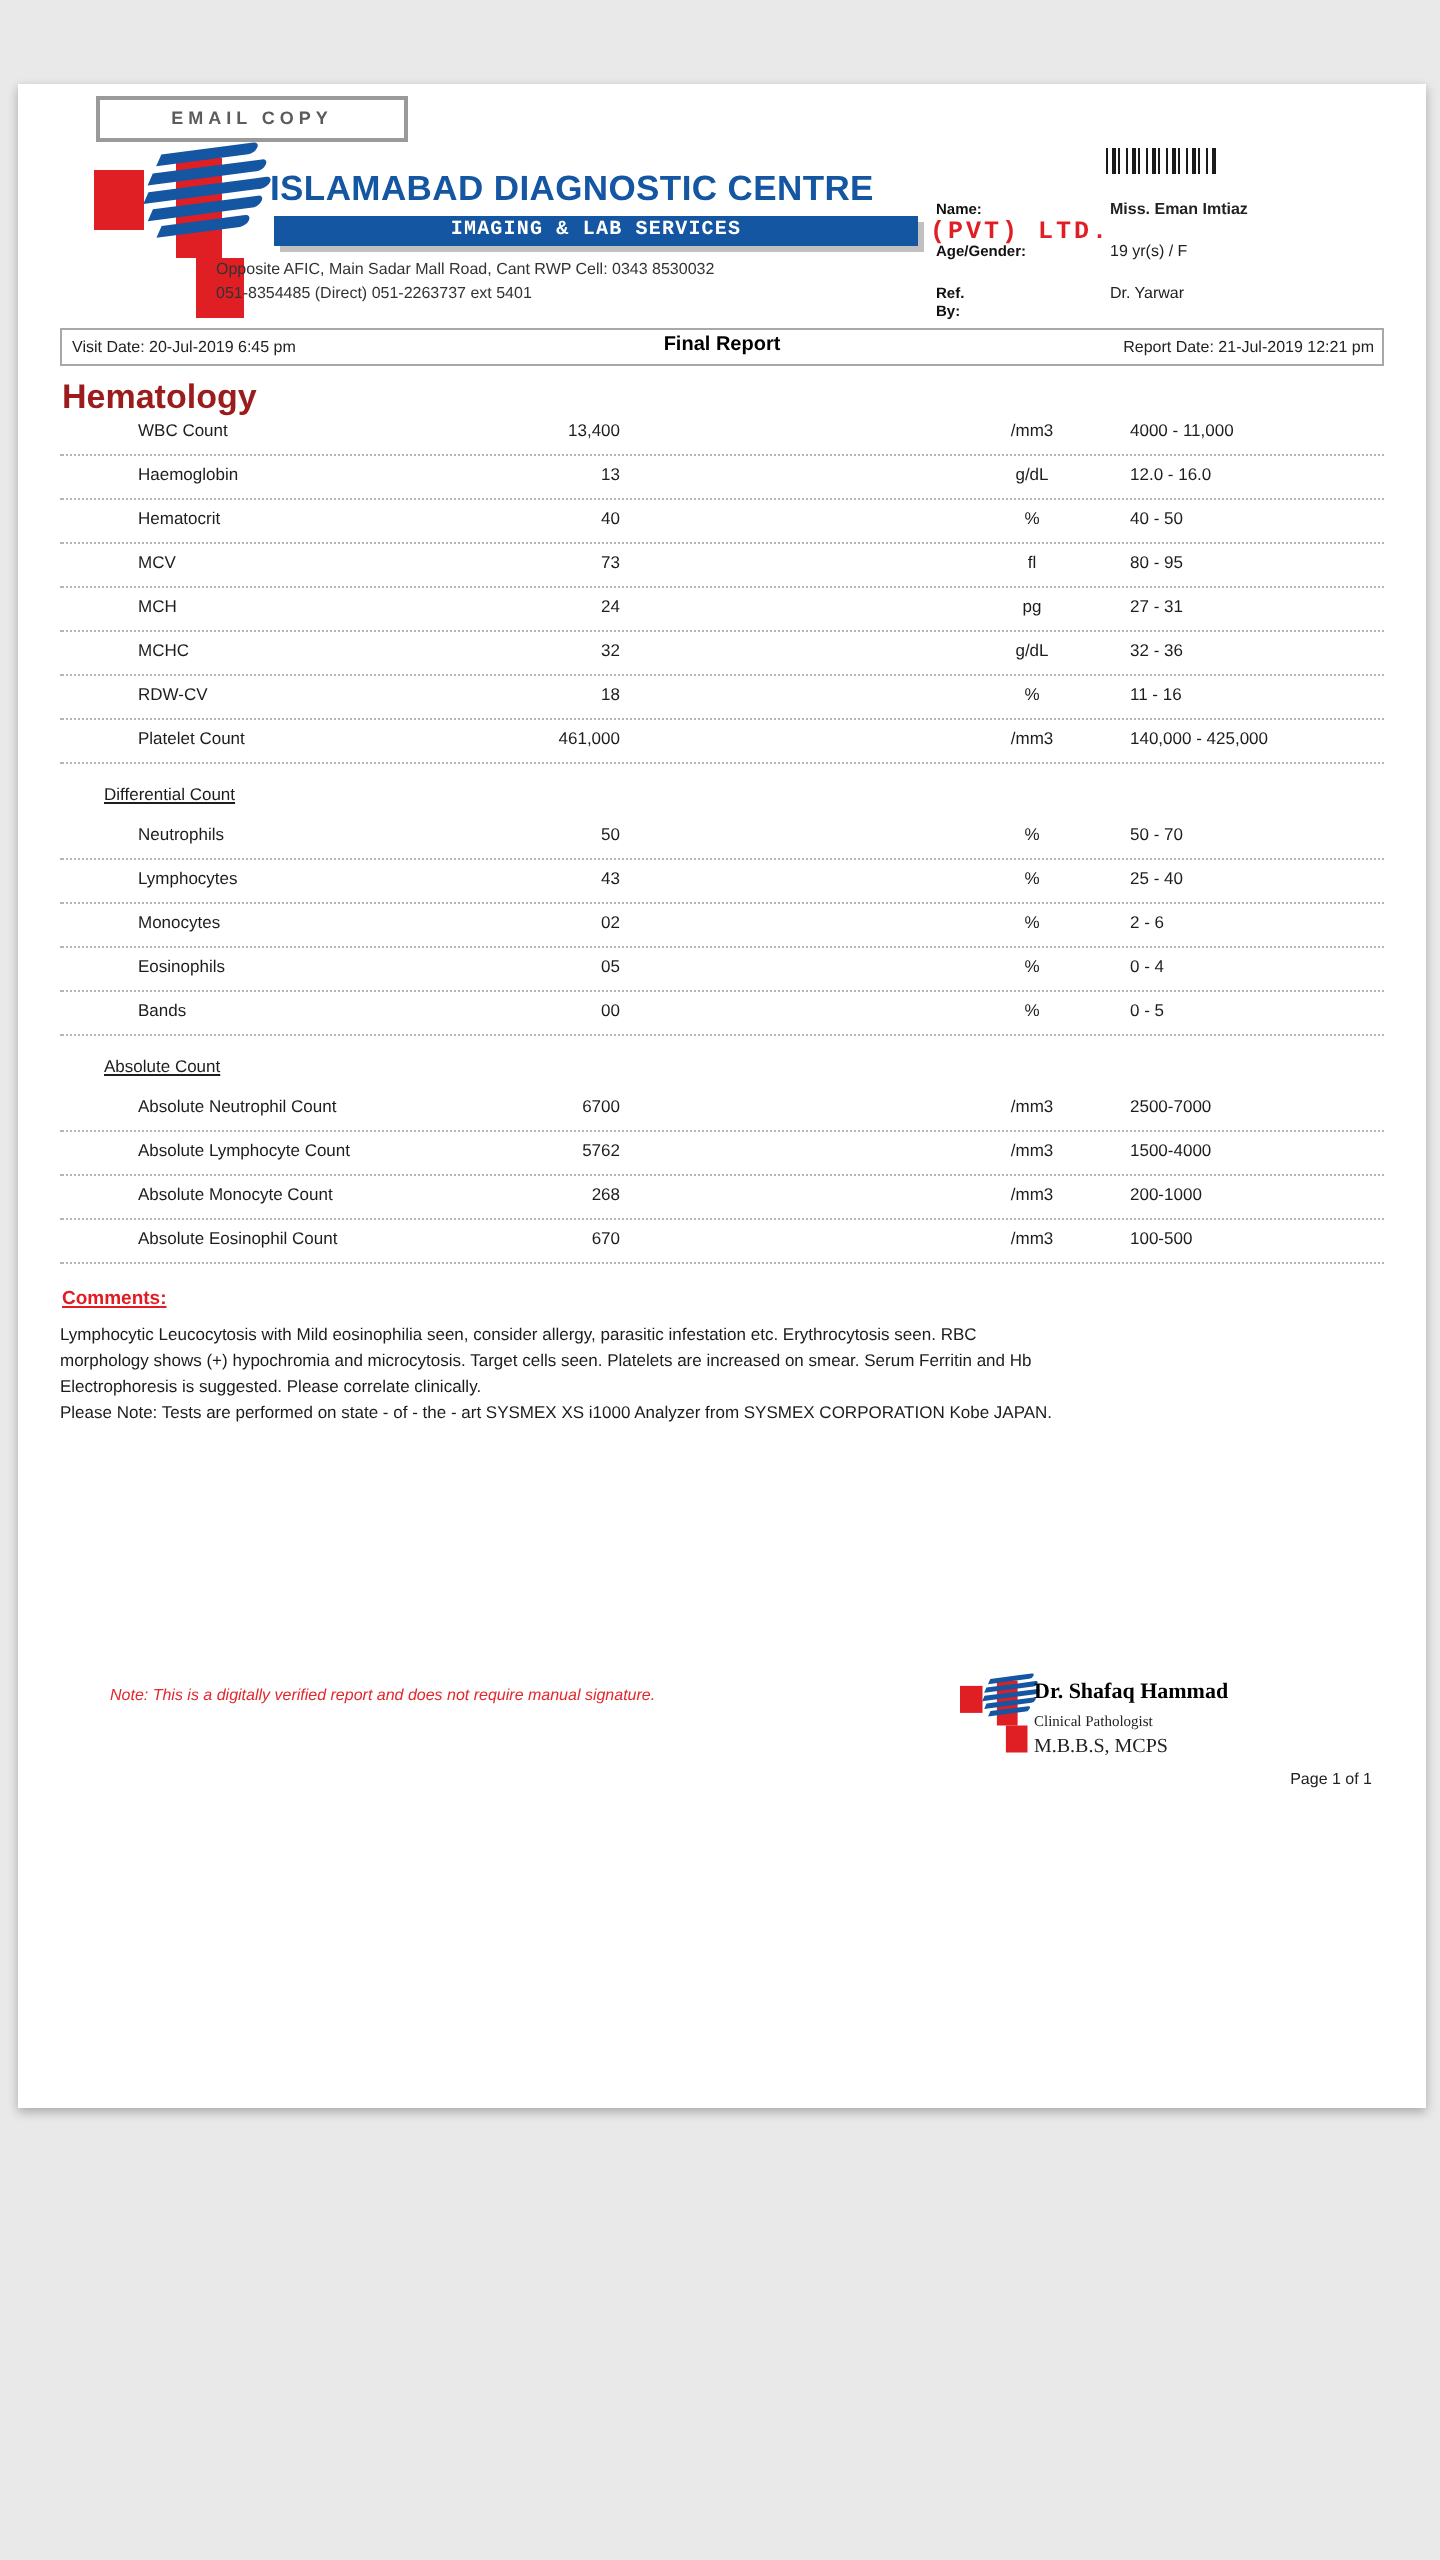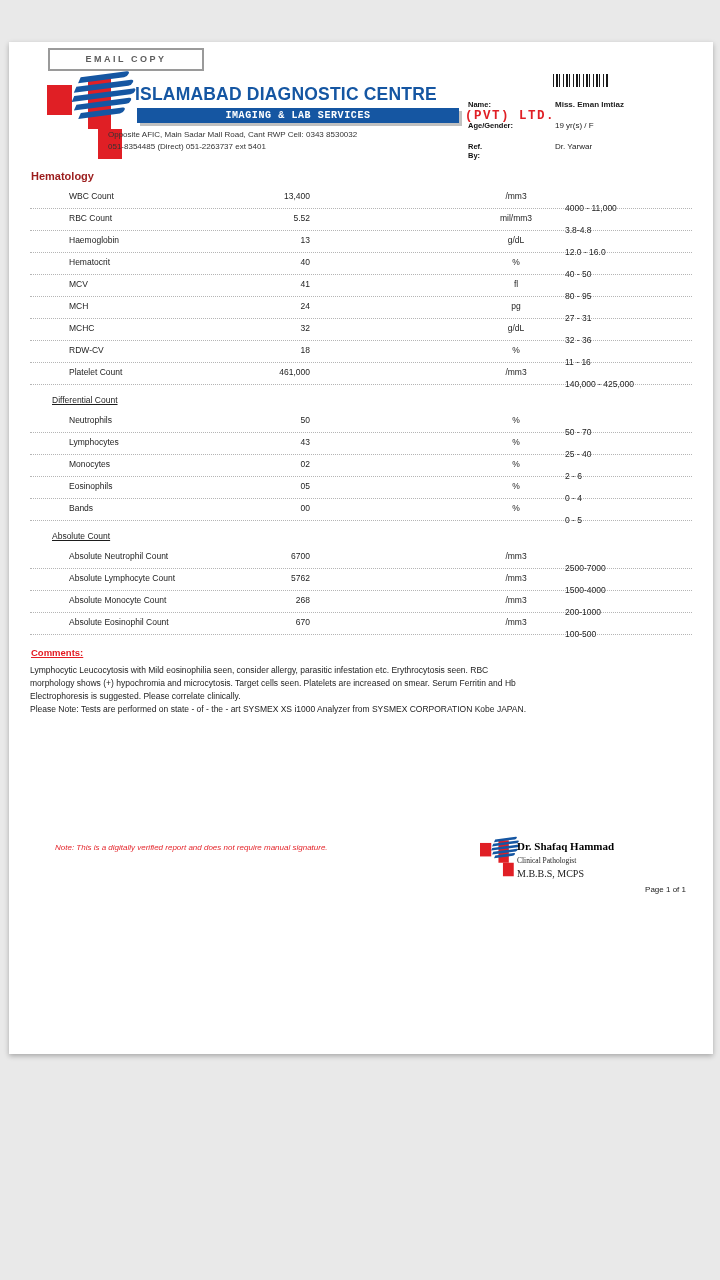--- a/index.html
+++ b/index.html
@@ -65,35 +65,35 @@
   .visit-right{position:absolute;right:4px;top:4px;}
 
   
   .thead{position:relative;height:17px;margin-top:2px;border-bottom:2px solid #4a4a4a;font-size:9px;font-weight:bold;color:#111;}
   .th-name{position:absolute;left:1px;top:3px;}
   .th-results{position:absolute;left:150px;width:130px;top:3px;text-align:right;}
   .th-last{position:absolute;left:300px;width:162px;top:3px;text-align:center;}
   .th-unit{position:absolute;left:436px;width:100px;top:3px;text-align:center;}
   .th-ranges{position:absolute;right:1px;top:3px;}
 
-  .dept-title{margin-top:6px;height:15px;font-size:11px;font-weight:bold;color:#9b1c1c;padding-left:1px;}
+  .dept-title{margin-top:6px;height:15px;font-size:17px;font-weight:bold;color:#9b1c1c;padding-left:1px;}
 
   
   .rows{margin-top:2px;font-size:8.5px;color:#1d1d1d;}
   .row{position:relative;}
   .row.test{height:21px;border-bottom:1px dotted #b5b5b5;}
   .row.group{height:20px;}
   .row.section{height:26px;}
   .c-name{position:absolute;left:39px;top:4px;white-space:nowrap;}
   .row.group .c-name{left:22px;top:3px;}
   .row.section .c-name{left:22px;top:10px;text-decoration:underline;}
   .c-result{position:absolute;left:150px;width:130px;top:4px;text-align:right;}
   .row.group .c-result{top:3px;}
   .c-unit{position:absolute;left:436px;width:100px;top:4px;text-align:center;}
-  .c-range{position:absolute;left:535px;top:4px;white-space:nowrap;margin-top:12px;}
+  .c-range{position:absolute;left:535px;top:4px;white-space:nowrap;}
 
   
   .comments{margin-top:12px;}
   .comments-heading{font-size:9.5px;font-weight:bold;color:#e41b22;text-decoration:underline;padding-left:1px;}
   .comments-body{margin-top:6px;width:505px;font-size:8.5px;line-height:13px;color:#1c1c1c;}
   .comments-body p{margin:0;}
 
   
   .digital-note{position:absolute;left:46px;top:801px;font-size:8px;font-style:italic;color:#e4262c;}
   .sign-logo{position:absolute;left:471px;top:796px;width:36px;height:40px;}
@@ -146,52 +146,51 @@
           <span class="plabel">Age/Gender:</span>
           <span class="pvalue">19 yr(s) / F</span>
         </div>
         <div class="prow">
           <span class="plabel">Ref. By:</span>
           <span class="pvalue">Dr. Yarwar</span>
         </div>
       </div>
     </div>
 
+    <div class="visit-row">
+      <span class="visit-left">Visit Date: 20-Jul-2019   6:45 pm</span>
+      <span class="visit-center">Final Report</span>
+      <span class="visit-right">Report Date: 21-Jul-2019   12:21 pm</span>
+    </div>
 
 
     <div class="dept-title">Hematology</div>
 
     <div class="rows">
         <div class="row test">
           <span class="c-name">WBC Count</span>
           <span class="c-result">13,400</span>
           <span class="c-unit">/mm3</span>
           <span class="c-range">4000 - 11,000</span>
-        </div>
-        <div class="row test">
-          <span class="c-name">RBC Count</span>
-          <span class="c-result">5.52</span>
-          <span class="c-unit">mil/mm3</span>
-          <span class="c-range">3.8-4.8</span>
         </div>
         <div class="row test">
           <span class="c-name">Haemoglobin</span>
           <span class="c-result">13</span>
           <span class="c-unit">g/dL</span>
           <span class="c-range">12.0 - 16.0</span>
         </div>
         <div class="row test">
           <span class="c-name">Hematocrit</span>
           <span class="c-result">40</span>
           <span class="c-unit">%</span>
           <span class="c-range">40 - 50</span>
         </div>
         <div class="row test">
           <span class="c-name">MCV</span>
-          <span class="c-result">41</span>
+          <span class="c-result">73</span>
           <span class="c-unit">fl</span>
           <span class="c-range">80 - 95</span>
         </div>
         <div class="row test">
           <span class="c-name">MCH</span>
           <span class="c-result">24</span>
           <span class="c-unit">pg</span>
           <span class="c-range">27 - 31</span>
         </div>
         <div class="row test">

